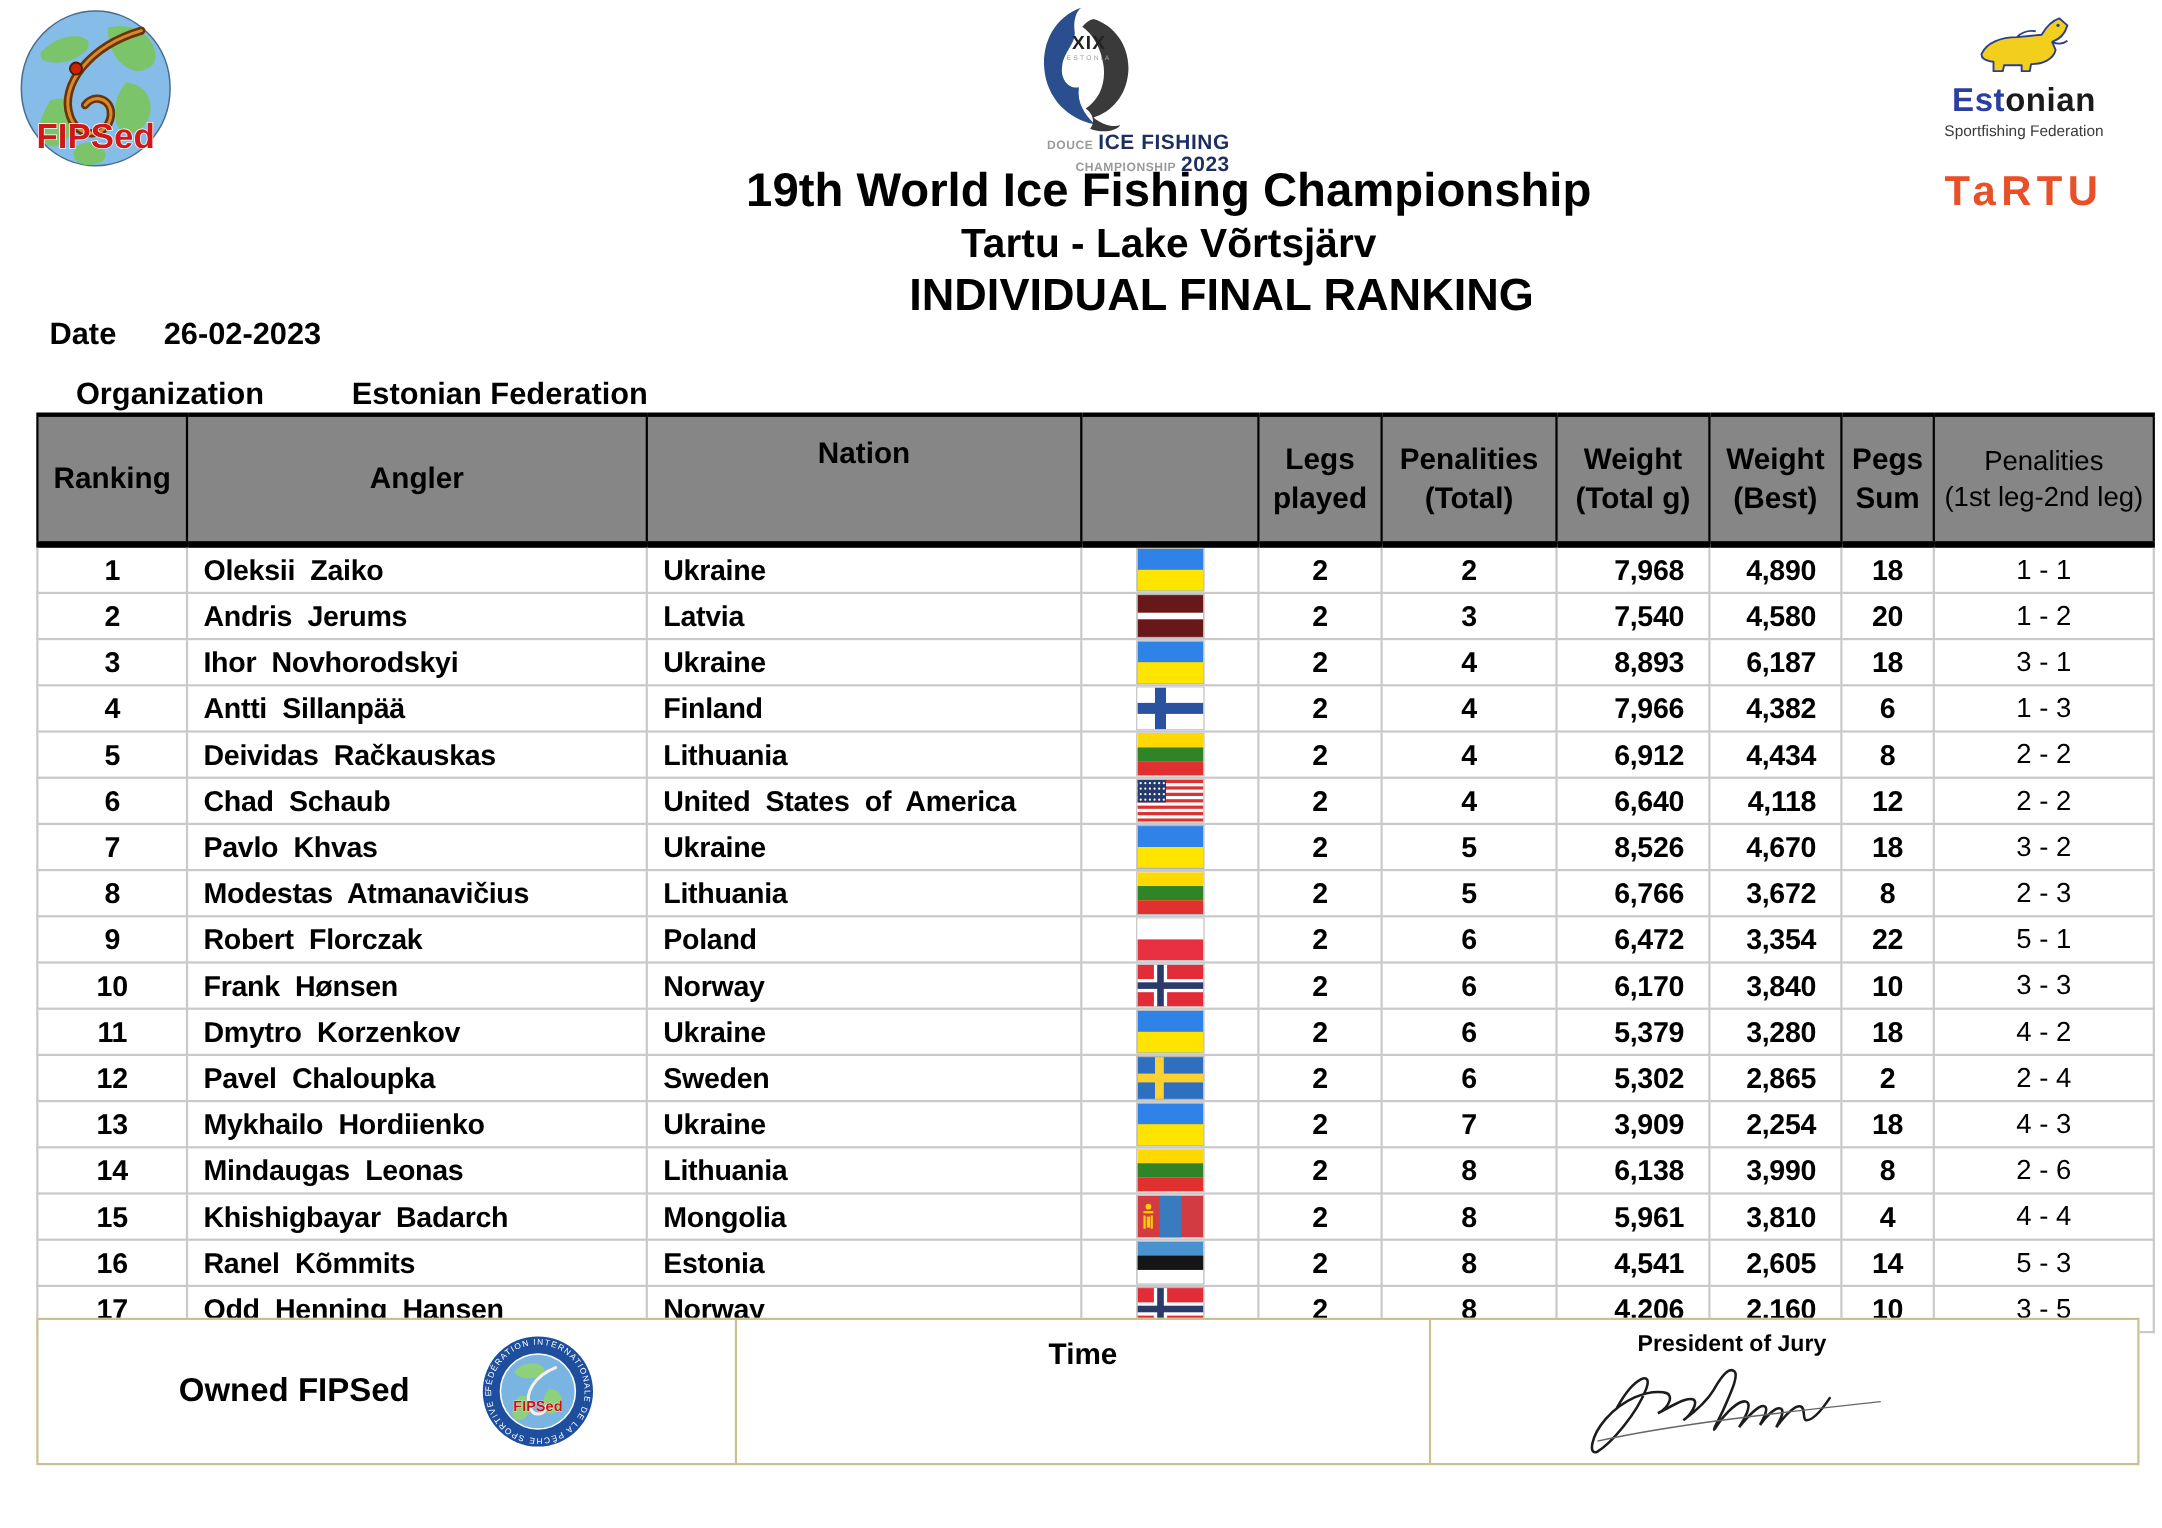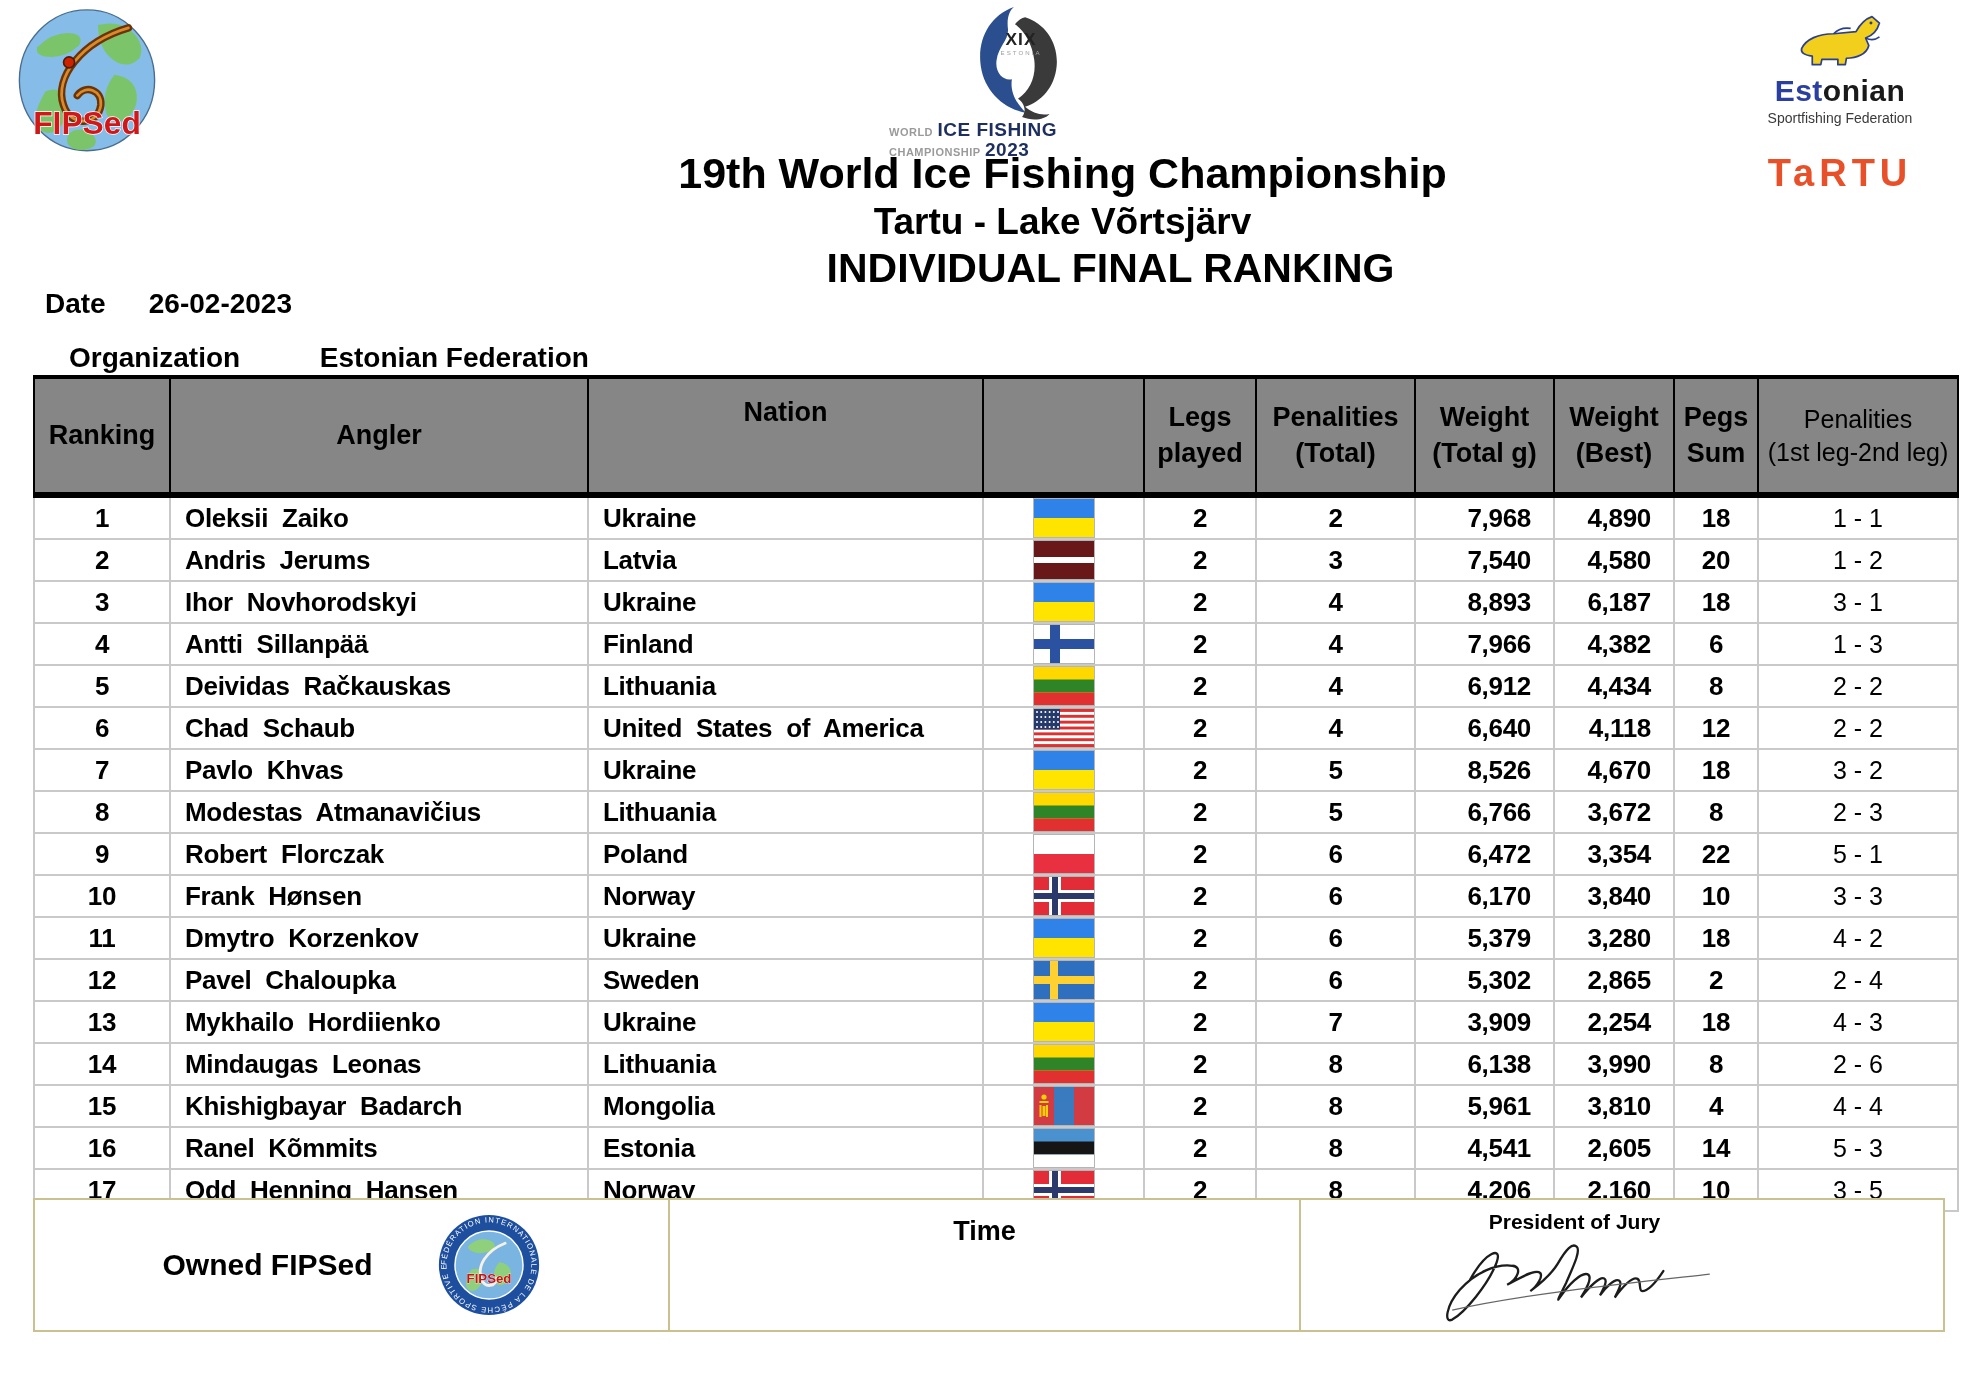--- a/index.html
+++ b/index.html
@@ -1,21 +1,21 @@
 <!DOCTYPE html>
 <html><head>
 <meta charset="utf-8">
 <style>
   html,body{margin:0;padding:0;}
   .page{position:relative;width:1965px;height:1389px;background:#fff;overflow:hidden;
         font-family:"Liberation Sans",sans-serif;color:#000;}
 
   
   .fipsed-logo{position:absolute;left:18px;top:8px;width:138px;height:146px;}
-  .event-logo{position:absolute;left:889px;top:6px;width:260px;text-align:left;}
+  .event-logo{position:absolute;left:858px;top:6px;width:260px;text-align:right;}
   .event-logo svg{display:block;margin:0 auto;}
   .event-cap{line-height:1.05;white-space:nowrap;}
   .cap-small{font-size:11px;color:#9a9a9a;font-weight:bold;letter-spacing:.5px;}
   .cap-big{font-size:19px;color:#1d2f5e;font-weight:bold;letter-spacing:.5px;}
   .right-logos{position:absolute;right:30px;top:10px;width:190px;text-align:center;}
   .est-name{font-size:30px;font-weight:bold;margin-top:4px;letter-spacing:.5px;color:#1a1a1a;}
   .est-blue{color:#2b3fa0;}
   .est-sub{font-size:14px;color:#3a3a3a;margin-top:2px;}
   .tartu{font-size:38px;font-weight:bold;color:#e8502a;letter-spacing:5px;margin-top:26px;}
 
@@ -80,21 +80,21 @@
     </svg>
   </div>
 
   <div class="event-logo">
     <svg viewBox="0 0 90 112" width="92" height="114">
       <path d="M40 1 C17 9 5 31 7 55 C9 82 29 101 52 105 C43 96 36 86 38 72 C30 74 21 66 23 53 C25 39 36 33 34 21 C33 11 36 4 40 1 Z" fill="#2b4f8e"></path>
       <path d="M51 11 C71 17 84 37 82 59 C80 80 67 94 51 99 C58 105 67 108 75 106 C70 112 58 113 48 109 C53 103 50 95 44 91 C56 83 62 69 60 53 C58 37 50 24 41 18 C44 14 47 12 51 11 Z" fill="#3a3a3a"></path>
       <text x="47" y="38" text-anchor="middle" font-size="17" font-weight="bold" fill="#222222" letter-spacing="1">XIX</text>
       <text x="47" y="48" text-anchor="middle" font-size="6" fill="#a0a0a0" letter-spacing="2">ESTONIA</text>
     </svg>
-    <div class="event-cap"><span class="cap-small">WORLD</span> <span class="cap-big">ICE FISHING</span></div>
+    <div class="event-cap"><span class="cap-small">DOUCE</span> <span class="cap-big">ICE FISHING</span></div>
     <div class="event-cap"><span class="cap-small">CHAMPIONSHIP</span> <span class="cap-big">2023</span></div>
   </div>
 
   <div class="right-logos">
     <svg viewBox="0 0 90 52" width="96" height="56">
       <g fill="#f2cf1c" stroke="#2b3f8f" stroke-width="1.6" stroke-linejoin="round">
         <path d="M9 36 C13 27 25 22 39 22 L60 20 C64 13 69 8 75 6 L82 12 C80 19 75 24 69 26 L72 33 C70 41 61 45 51 45 L50 51 L43 51 L43 46 L28 46 L27 51 L19 51 L19 43 C12 42 8 40 9 36 Z"></path>
         <path d="M69 26 C73 28 78 28 82 25" fill="none"></path>
         <path d="M39 22 C43 18 49 16 55 17" fill="none"></path>
       </g>

